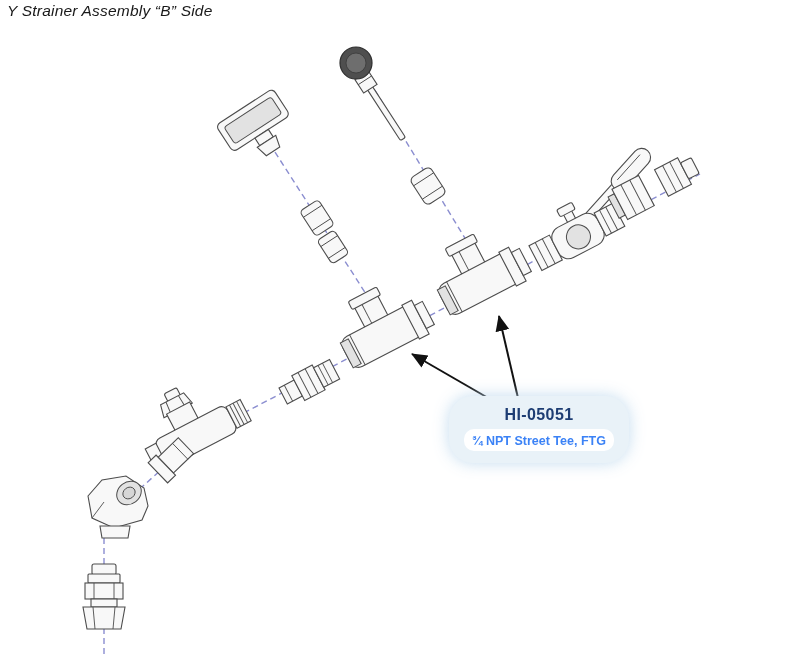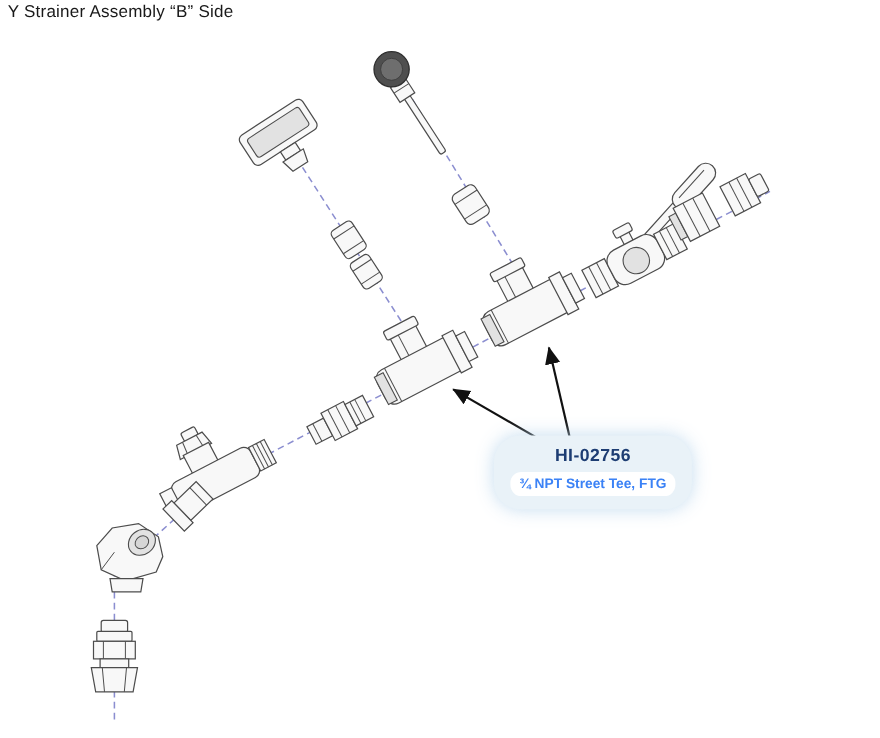--- a/index.html
+++ b/index.html
@@ -2,21 +2,21 @@
 <html><head>
 <meta charset="utf-8">
 <style>
   html,body{margin:0;padding:0;}
   body{
     width:800px;height:671px;background:#ffffff;overflow:hidden;position:relative;
     font-family:"Liberation Sans",sans-serif;
   }
   .title{
     position:absolute;left:7px;top:2px;margin:0;
-    font-size:15.5px;font-weight:400;color:#191919;letter-spacing:.2px;
+    font-size:15.5px;font-weight:400;color:#191919;letter-spacing:.2px;font-style:italic;
   }
   svg{position:absolute;left:0;top:0;}
   
   .dash path{fill:none;stroke:#8b8ed0;stroke-width:1.4;stroke-dasharray:6 4;}
   .pf{fill:#f8f8f8;stroke:#4c4c4c;stroke-width:1.1;}
   .pfd{fill:#e2e2e2;stroke:#4c4c4c;stroke-width:1;}
   .pln{stroke:#4c4c4c;stroke-width:.9;fill:none;}
   .pln2{fill:#d6d6d6;stroke:#4c4c4c;stroke-width:.9;}
   .dial{fill:#4f4f4f;stroke:#2e2e2e;stroke-width:1.2;}
   .dialIn{fill:#6e6e6e;stroke:#3a3a3a;stroke-width:.8;}
@@ -189,17 +189,17 @@
 
   <g>
     <line class="arrow" x1="502" y1="406" x2="412" y2="354" marker-end="url(#ah)"></line>
     <line class="arrow" x1="518" y1="398" x2="499" y2="316" marker-end="url(#ah)"></line>
   </g>
 </svg>
 
 <h1 class="title">Y Strainer Assembly “B” Side</h1>
 
 <div class="callout">
-  <div class="pn">HI-02756</div>
+  <div class="pn">HI-05051</div>
   <div class="pname-wrap">
     <span class="pname">¾ NPT Street Tee, FTG</span>
   </div>
 </div>
 
 </body></html>

